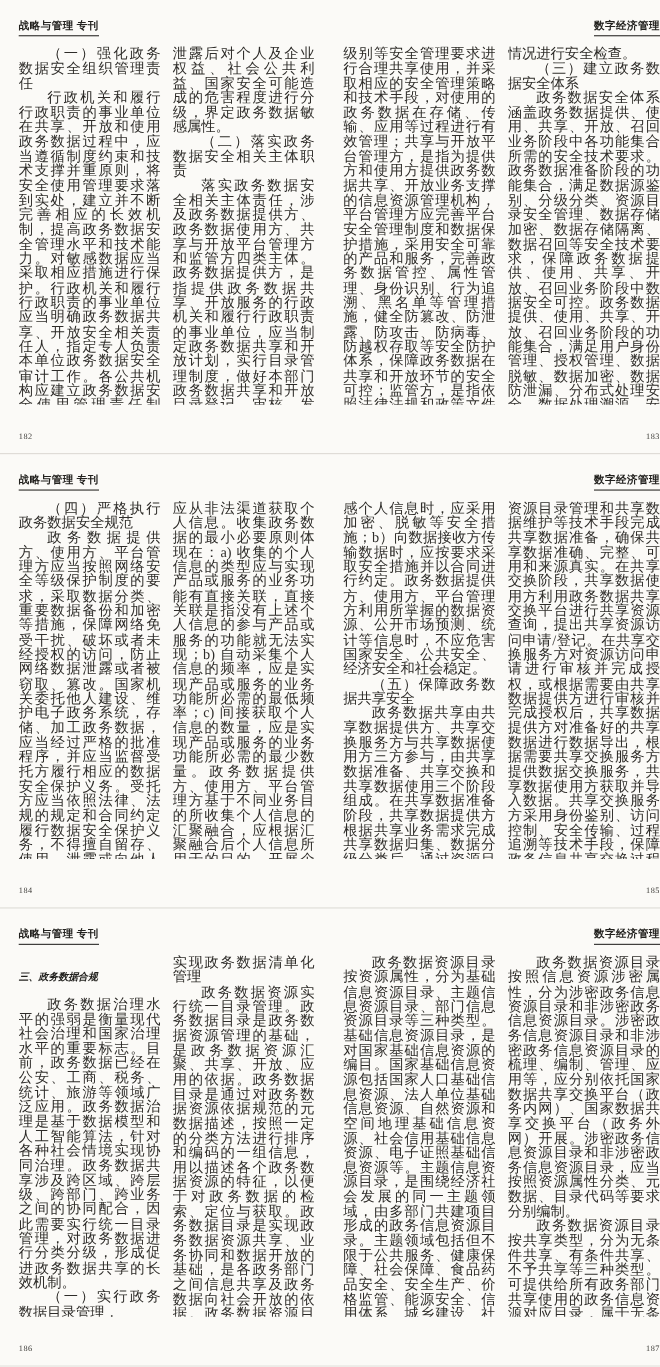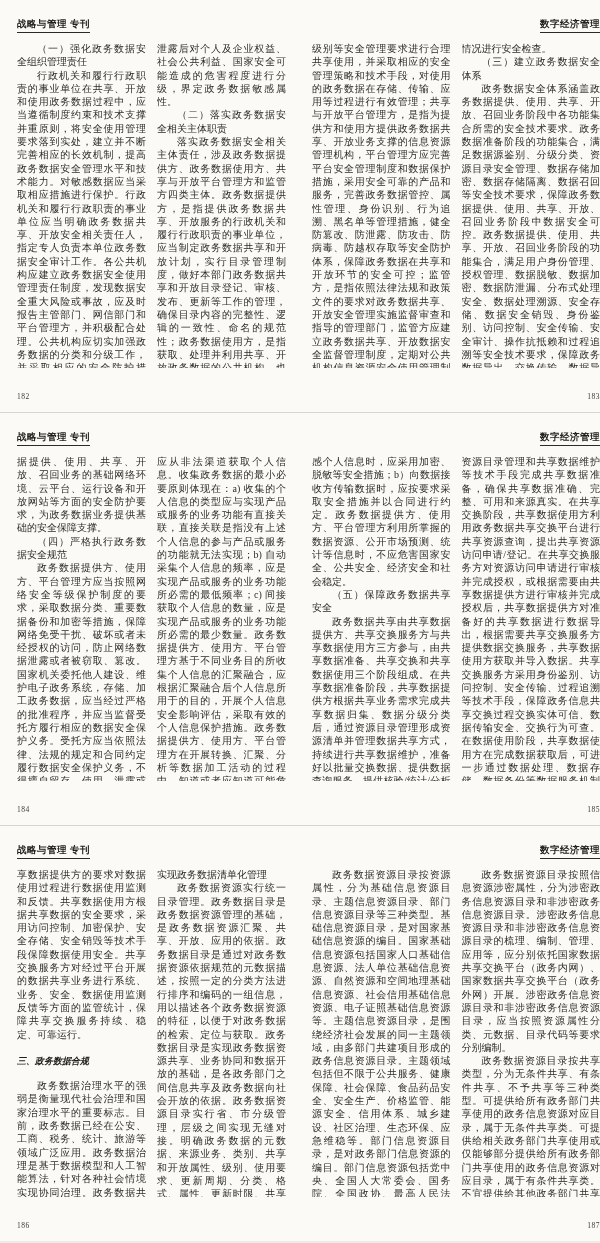--- a/index.html
+++ b/index.html
@@ -35,21 +35,21 @@
     padding-bottom:2px;
     white-space:nowrap;
   }
   .cols{
     flex:1;display:flex;gap:11px;
     margin-top:11px;overflow:hidden;
   }
   .col{flex:1;overflow:hidden;}
   .blk{
     margin:0;
-    font-size:10px;line-height:13.3px;
+    font-size:13px;line-height:13.3px;
     color:#2e2c29;
     text-align:justify;
     text-justify:inter-ideograph;
     word-break:break-all;
   }
   .blk.indent{text-indent:2em;}
   .blk.heading{
     font-weight:bold;font-size:9px;color:#1f1e1b;
     margin:14px 0 11px;text-indent:0;font-style:italic;
   }
@@ -104,21 +104,20 @@
     </div>
   </section>
 
   <section class="spread">
     <div class="page left">
       <div class="pg-header">
         <span class="running-head">战略与管理 专刊</span>
       </div>
       <div class="cols">
         <div class="col">
-            <p class="blk flush">据提供、使用、共享、开放、召回业务的基础网络环境、云平台、运行设备和开放网站等方面的安全防护要求，为政务数据业务提供基础的安全保障支撑。</p>
             <p class="blk indent">（四）严格执行政务数据安全规范</p>
             <p class="blk indent">政务数据提供方、使用方、平台管理方应当按照网络安全等级保护制度的要求，采取数据分类、重要数据备份和加密等措施，保障网络免受干扰、破坏或者未经授权的访问，防止网络数据泄露或者被窃取、篡改。国家机关委托他人建设、维护电子政务系统，存储、加工政务数据，应当经过严格的批准程序，并应当监督受托方履行相应的数据安全保护义务。受托方应当依照法律、法规的规定和合同约定履行数据安全保护义务，不得擅自留存、使用、泄露或向他人提供政务数据。收集政务数据的要求包括：a) 不应以欺诈、诱骗、误导的方式收集个人信息；b) 不应隐瞒产品或服务所具有的收集个人信息的功能；c) 不</p>
           </div>
         <div class="col">
             <p class="blk flush">应从非法渠道获取个人信息。收集政务数据的最小必要原则体现在：a) 收集的个人信息的类型应与实现产品或服务的业务功能有直接关联，直接关联是指没有上述个人信息的参与产品或服务的功能就无法实现；b) 自动采集个人信息的频率，应是实现产品或服务的业务功能所必需的最低频率；c) 间接获取个人信息的数量，应是实现产品或服务的业务功能所必需的最少数量。政务数据提供方、使用方、平台管理方基于不同业务目的所收集个人信息的汇聚融合，应根据汇聚融合后个人信息所用于的目的，开展个人信息安全影响评估，采取有效的个人信息保护措施。政务数据提供方、使用方、平台管理方在开展转换、汇聚、分析等数据加工活动的过程中，知道或者应知道可能危害国家安全、公共安全、经济安全和社会稳定的，应立即停止加工活动。政务数据提供方、使用方、平台管理方在应对数据传输活动中采取的安全措施包括：a）传输重要数据和敏</p>
           </div>
       </div>
       <div class="pg-footer">
         <span>184</span>
       </div>
@@ -143,21 +142,20 @@
     </div>
   </section>
 
   <section class="spread">
     <div class="page left">
       <div class="pg-header">
         <span class="running-head">战略与管理 专刊</span>
       </div>
       <div class="cols">
         <div class="col">
-            <p class="blk flush">享数据提供方的要求对数据使用过程进行数据使用监测和反馈。共享数据使用方根据共享数据的安全要求，采用访问控制、加密保护、安全存储、安全销毁等技术手段保障数据使用安全。共享交换服务方对经过平台开展的数据共享业务进行系统、业务、安全、数据使用监测反馈等方面的监管统计，保障共享交换服务持续、稳定、可靠运行。</p>
             <p class="blk heading">三、政务数据合规</p>
             <p class="blk indent">政务数据治理水平的强弱是衡量现代社会治理和国家治理水平的重要标志。目前，政务数据已经在公安、工商、税务、统计、旅游等领域广泛应用。政务数据治理是基于数据模型和人工智能算法，针对各种社会情境实现协同治理。政务数据共享涉及跨区域、跨层级、跨部门、跨业务之间的协同配合，因此需要实行统一目录管理，对政务数据进行分类分级，形成促进政务数据共享的长效机制。</p>
             <p class="blk indent">（一）实行政务数据目录管理，</p>
           </div>
         <div class="col">
             <p class="blk flush">实现政务数据清单化管理</p>
             <p class="blk indent">政务数据资源实行统一目录管理。政务数据目录是政务数据资源管理的基础，是政务数据资源汇聚、共享、开放、应用的依据。政务数据目录是通过对政务数据资源依据规范的元数据描述，按照一定的分类方法进行排序和编码的一组信息，用以描述各个政务数据资源的特征，以便于对政务数据的检索、定位与获取。政务数据目录是实现政务数据资源共享、业务协同和数据开放的基础，是各政务部门之间信息共享及政务数据向社会开放的依据。政务数据资源目录实行省、市分级管理，层级之间实现无缝对接。明确政务数据的元数据、来源业务、类别、共享和开放属性、级别、使用要求、更新周期、分类、格式、属性、更新时限、共享类型、共享方式、使用要求等，及时编制、发布和维护本地区、本部门数据目录。政务数据资源目录分类包括资源属性分类、涉密属性分类、共享属性分类和层级属性分类等。</p>
           </div>
       </div>
       <div class="pg-footer">

